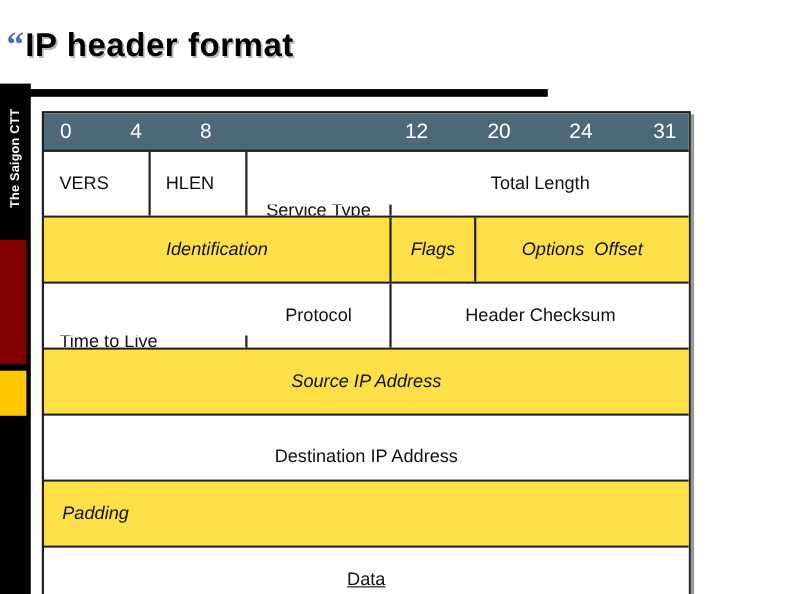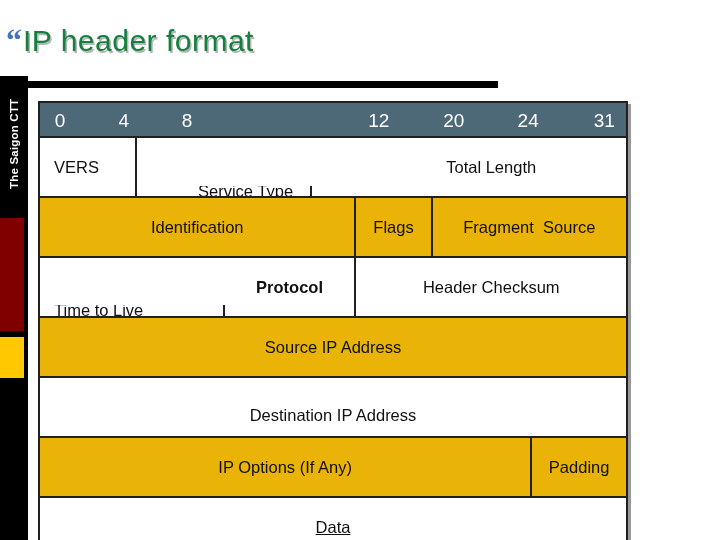--- a/index.html
+++ b/index.html
@@ -69,23 +69,23 @@
   }
   #title-bullet {
     color: #4472C4;
     font-size: 32px;
     font-weight: bold;
     line-height: 1;
     font-family: "Liberation Serif", serif;
     margin-right: 1px;
   }
   #title-text {
-    color: #15803d;
+    color: #000000;
     font-size: 30px;
-    font-weight: normal;
+    font-weight: bold;
     letter-spacing: 0.5px;
     line-height: 1;
     text-shadow: 1.5px 1.5px 0 rgba(120,120,130,0.55);
     white-space: nowrap;
   }
   #title-rule {
     position: absolute;
     left: 0;
     top: 81px;
     width: 498px;
@@ -124,21 +124,21 @@
     display: flex;
     height: 60px;
     border-bottom: 2px solid #202020;
     box-sizing: border-box;
     justify-content: space-between;
   }
   .row:last-child {
     border-bottom: none;
   }
   .row.white  { background: #ffffff; }
-  .row.gray   { background: #eab308; }
+  .row.gray   { background: #fde047; font-style: italic; }
   .cell {
     display: flex;
     align-items: center;
     justify-content: center;
     border-right: 2px solid #202020;
     box-sizing: border-box;
     font-size: 16.5px;
     color: #101010;
     white-space: pre;
     overflow: hidden;
@@ -176,41 +176,41 @@
       <span class="tick" style="left: 13.4%;">4</span>
       <span class="tick" style="left: 24.2%;">8</span>
       <span class="tick" style="left: 56%;">12</span>
       <span class="tick" style="left: 68.8%;">20</span>
       <span class="tick" style="left: 81.5%;">24</span>
       <span class="tick" style="left: 94.5%;">31</span>
     </div>
   <div id="rows-container">
       <div class="row white">
         <div class="cell left" style="width: 16.5%; flex: 0 0 16.5%;">VERS</div>
+        <div class="cell left" style="width: 15%; flex: 0 0 15%;">HLEN</div>
         <div class="cell" style="width: 22.5%; flex: 0 0 22.5%; margin-top: 48px;">Service Type</div>
         <div class="cell" style="width: 46%; flex: 0 0 46%;">Total Length</div>
       </div>
       <div class="row gray">
         <div class="cell" style="width: 54%; flex: 0 0 54%;">Identification</div>
         <div class="cell" style="width: 13%; flex: 0 0 13%;">Flags</div>
-        <div class="cell" style="width: 33%; flex: 0 0 33%;">Fragment  Source</div>
+        <div class="cell" style="width: 33%; flex: 0 0 33%;">Options  Offset</div>
       </div>
       <div class="row white">
         <div class="cell left" style="width: 31.5%; flex: 0 0 31.5%; margin-top: 47px;">Time to Live</div>
-        <div class="cell" style="width: 22.5%; flex: 0 0 22.5%; font-weight: bold;">Protocol</div>
+        <div class="cell" style="width: 22.5%; flex: 0 0 22.5%;">Protocol</div>
         <div class="cell" style="width: 46%; flex: 0 0 46%;">Header Checksum</div>
       </div>
       <div class="row gray">
         <div class="cell" style="width: 100%; flex: 0 0 100%;">Source IP Address</div>
       </div>
       <div class="row white">
         <div class="cell" style="width: 100%; flex: 0 0 100%; margin-top: 16px;">Destination IP Address</div>
       </div>
       <div class="row gray">
-        <div class="cell" style="width: 84%; flex: 0 0 84%;">IP Options (If Any)</div>
         <div class="cell" style="width: 16%; flex: 0 0 16%;">Padding</div>
       </div>
       <div class="row white">
         <div class="cell" style="width: 100%; flex: 0 0 100%; text-decoration: underline;">Data</div>
       </div>
       <div class="row gray">
         <div class="cell dots" style="width: 100%; flex: 0 0 100%;">. . .</div>
       </div>
     </div>
 </div>

